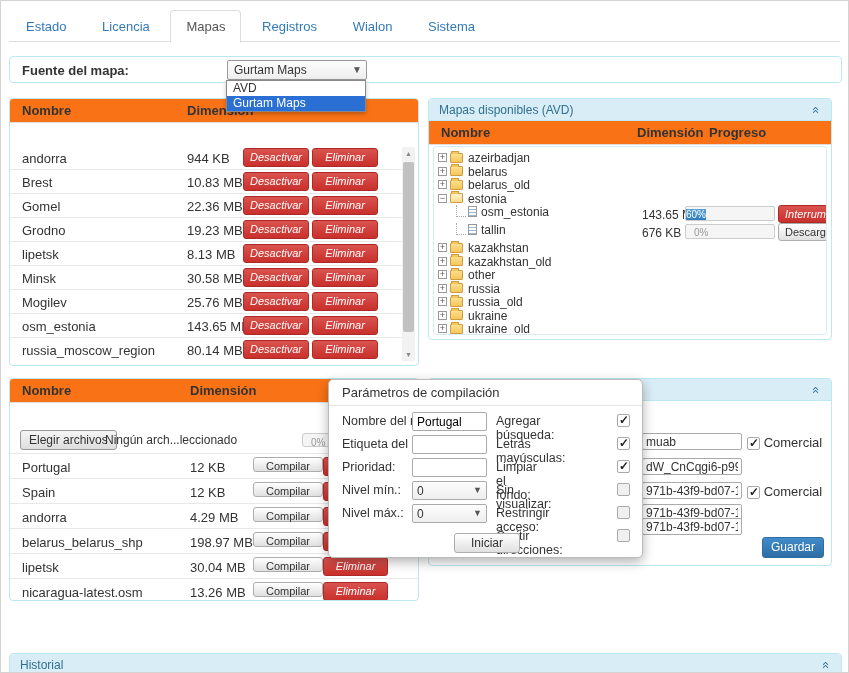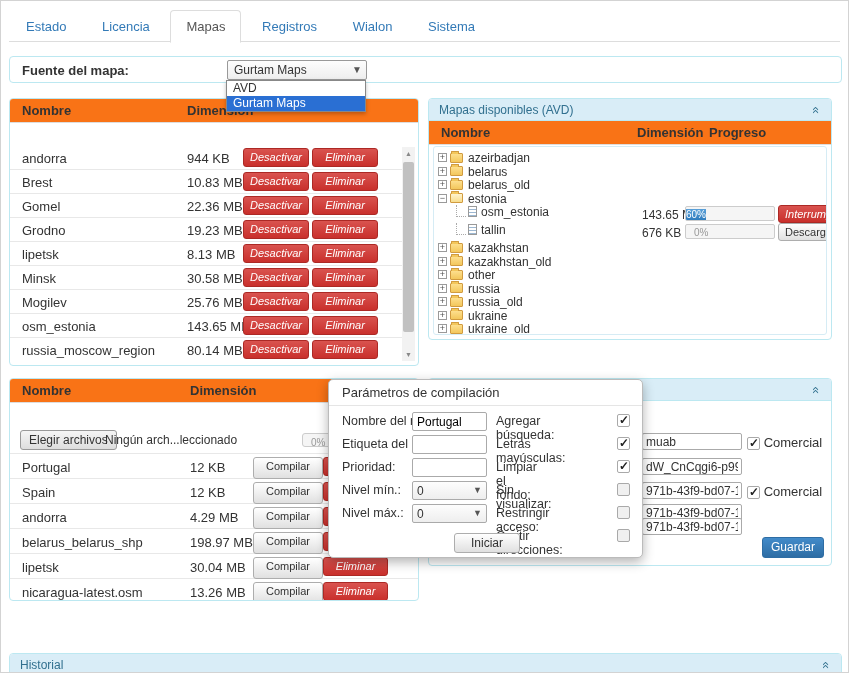--- a/index.html
+++ b/index.html
@@ -61,21 +61,21 @@
 
   
   .pbar { position:absolute; left:251px; top:1px; width:90px; height:15px; background:#f5f5f5; border:1px solid #ccc; border-radius:2px; overflow:hidden; }
   .pfill { height:100%; background:linear-gradient(#5aa0d8,#2f7cbe); color:#fff; font-size:10px; text-align:center; line-height:14px; }
   .pzero { color:#999; font-size:10px; line-height:13px; padding-left:8px; }
 
   
   .urow { position:relative; height:25px; border-bottom:1px solid #e8e8e8; }
   .urow .nm { position:absolute; left:12px; top:6px; }
   .urow .sz { position:absolute; left:180px; top:6px; }
-  .urow .bc { position:absolute; left:243px; top:3px; width:70px; height:22px; }
+  .urow .bc { position:absolute; left:243px; top:3px; width:70px; height:15px; }
   .urow .be { position:absolute; left:313px; top:3px; width:65px; height:19px; }
   .uprow { position:relative; height:28px; border-bottom:1px solid #e8e8e8; }
   .choose { position:absolute; left:10px; top:4px; height:20px; padding:0 8px; line-height:18px; font-size:12px; background:linear-gradient(#f5f5f5,#ddd); border:1px solid #999; border-radius:3px; cursor:pointer; }
   .nofile { position:absolute; left:95px; top:7px; font-size:12px; color:#333; }
   .uppb { position:absolute; left:292px; top:7px; width:70px; height:14px; background:#f5f5f5; border:1px solid #ccc; border-radius:3px; }
 
   
   .warn { position:absolute; left:10px; top:28px; width:390px; color:#a94442; font-size:13px; }
   .sinp { position:absolute; left:213px; width:100px; height:17px; border:1px solid #aaa; border-radius:2px; font-size:12px; padding:1px 3px; font-family:"Liberation Sans",sans-serif; color:#333; overflow:hidden; white-space:nowrap; }
   .cbrow { position:absolute; left:318px; font-size:13px; }

